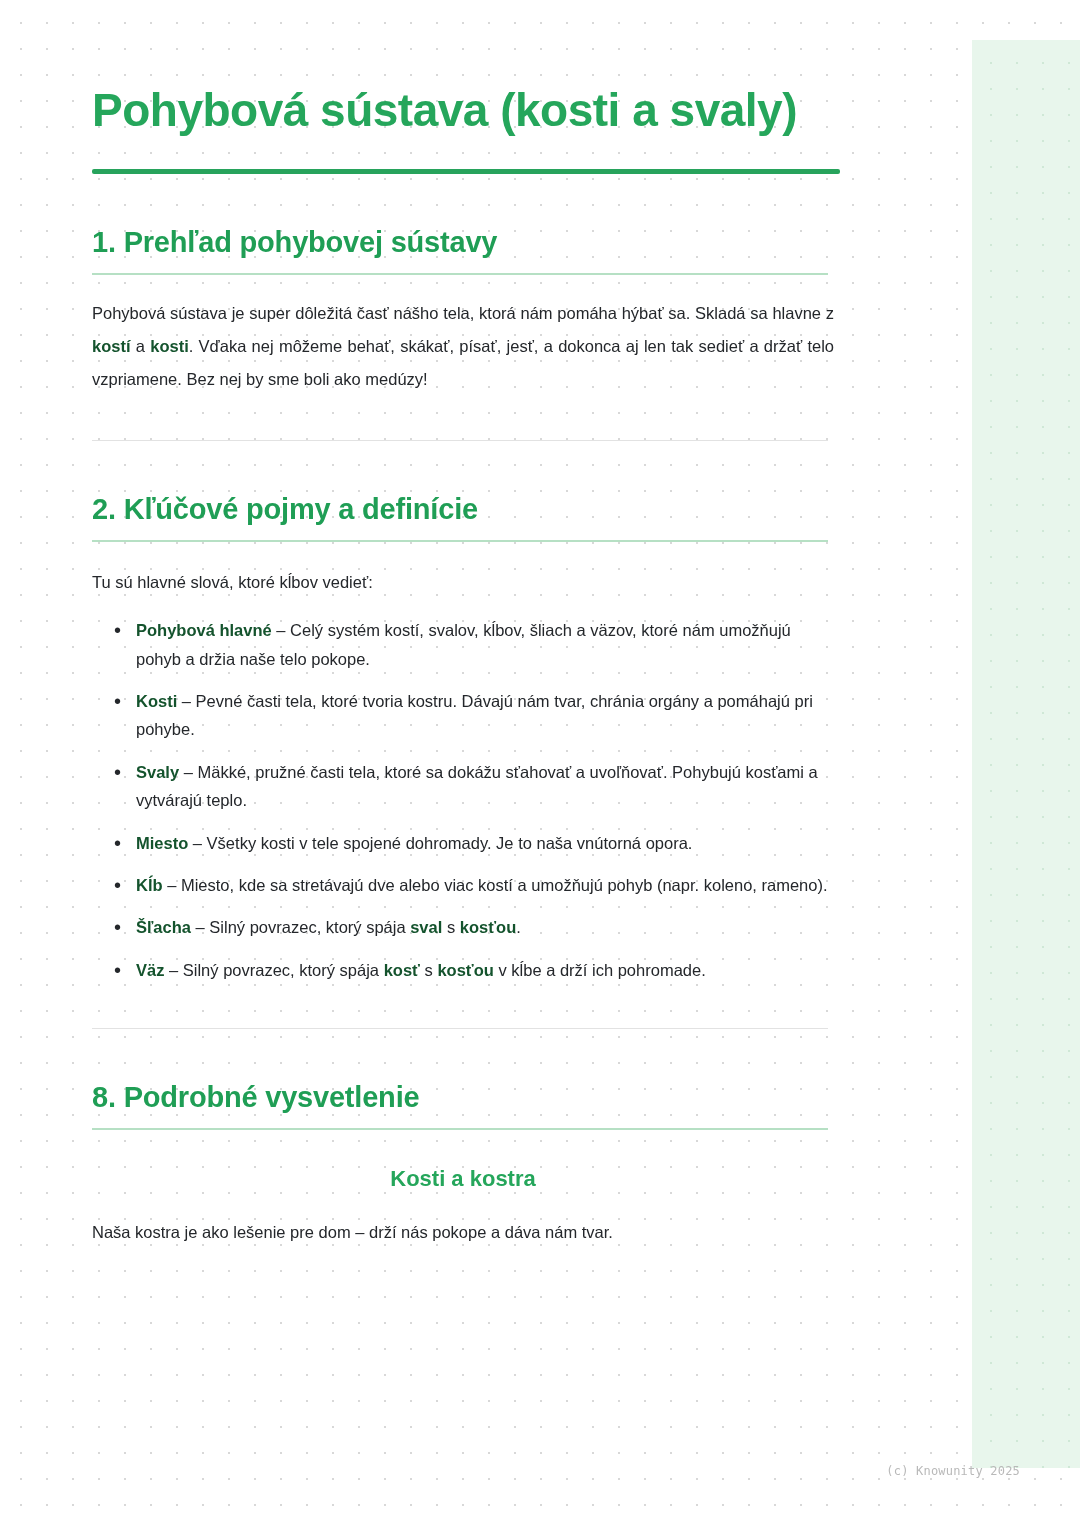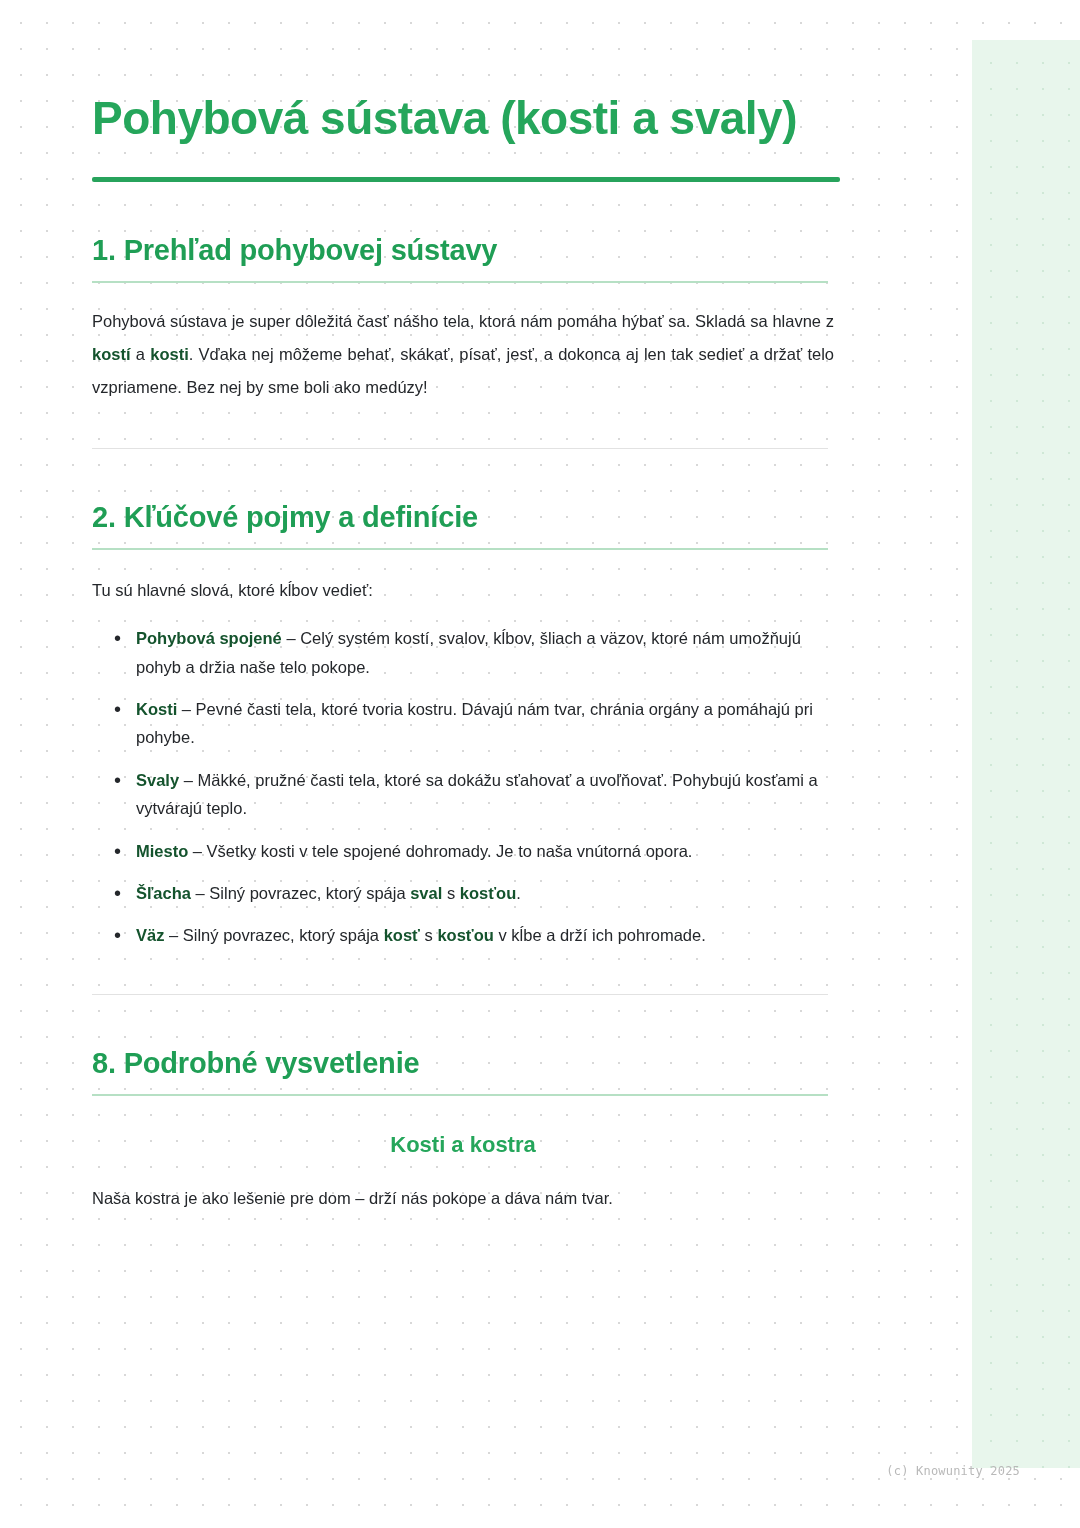--- a/index.html
+++ b/index.html
@@ -44,21 +44,21 @@
     top: 40px;
     right: 108px;
     width: 3px;
     height: 1428px;
     background: #ffffff;
   }
 
   .content {
     position: absolute;
     left: 92px;
-    top: 86px;
+    top: 78px;
     width: 742px;
   }
 
   h1.doc-title {
     font-size: 46px;
     line-height: 1.42;
     font-weight: 700;
     color: #25a65b;
     margin: 0;
     letter-spacing: -0.5px;
@@ -166,24 +166,25 @@
   <div class="section-rule"></div>
   <p class="body-text">Pohybová sústava je super dôležitá časť nášho tela, ktorá nám pomáha hýbať sa. Skladá sa hlavne z <b>kostí</b> a <b>kosti</b>. Vďaka nej môžeme behať, skákať, písať, jesť, a dokonca aj len tak sedieť a držať telo vzpriamene. Bez nej by sme boli ako medúzy!</p>
 
   <div class="divider"></div>
 
   <h2 class="section-title">2. Kľúčové pojmy a definície</h2>
   <div class="section-rule"></div>
   <p class="lead-text">Tu sú hlavné slová, ktoré kĺbov vedieť:</p>
 
   <ul class="term-list">
-      <li><b>Pohybová spojené</b> – Celý systém kostí, svalov, kĺbov, šliach a väzov, ktoré nám umožňujú pohyb a držia naše telo pokope.</li>
+      <li><b>Pohybová hlavné</b> – Celý systém kostí, svalov, kĺbov, šliach a väzov, ktoré nám umožňujú pohyb a držia naše telo pokope.</li>
       <li><b>Kosti</b> – Pevné časti tela, ktoré tvoria kostru. Dávajú nám tvar, chránia orgány a pomáhajú pri pohybe.</li>
       <li><b>Svaly</b> – Mäkké, pružné časti tela, ktoré sa dokážu sťahovať a uvoľňovať. Pohybujú kosťami a vytvárajú teplo.</li>
       <li><b>Miesto</b> – Všetky kosti v tele spojené dohromady. Je to naša vnútorná opora.</li>
+      <li><b>Kĺb</b> – Miesto, kde sa stretávajú dve alebo viac kostí a umožňujú pohyb (napr. koleno, rameno).</li>
       <li><b>Šľacha</b> – Silný povrazec, ktorý spája <b>sval</b> s <b>kosťou</b>.</li>
       <li><b>Väz</b> – Silný povrazec, ktorý spája <b>kosť</b> s <b>kosťou</b> v kĺbe a drží ich pohromade.</li>
     </ul>
 
   <div class="divider"></div>
 
   <h2 class="section-title">8. Podrobné vysvetlenie</h2>
   <div class="section-rule"></div>
   <h3 class="sub-title">Kosti a kostra</h3>
   <p class="lead-text">Naša kostra je ako lešenie pre dom – drží nás pokope a dáva nám tvar.</p>

